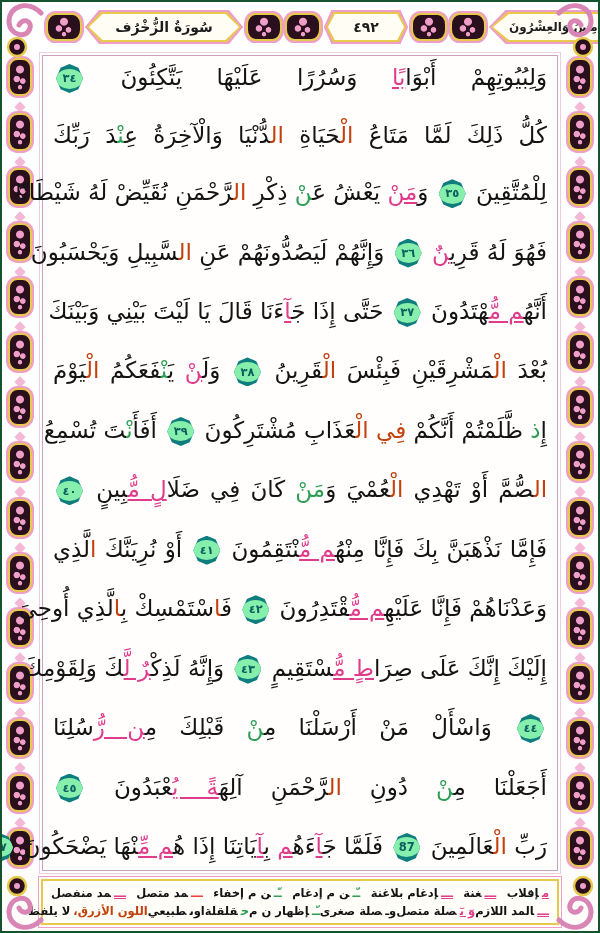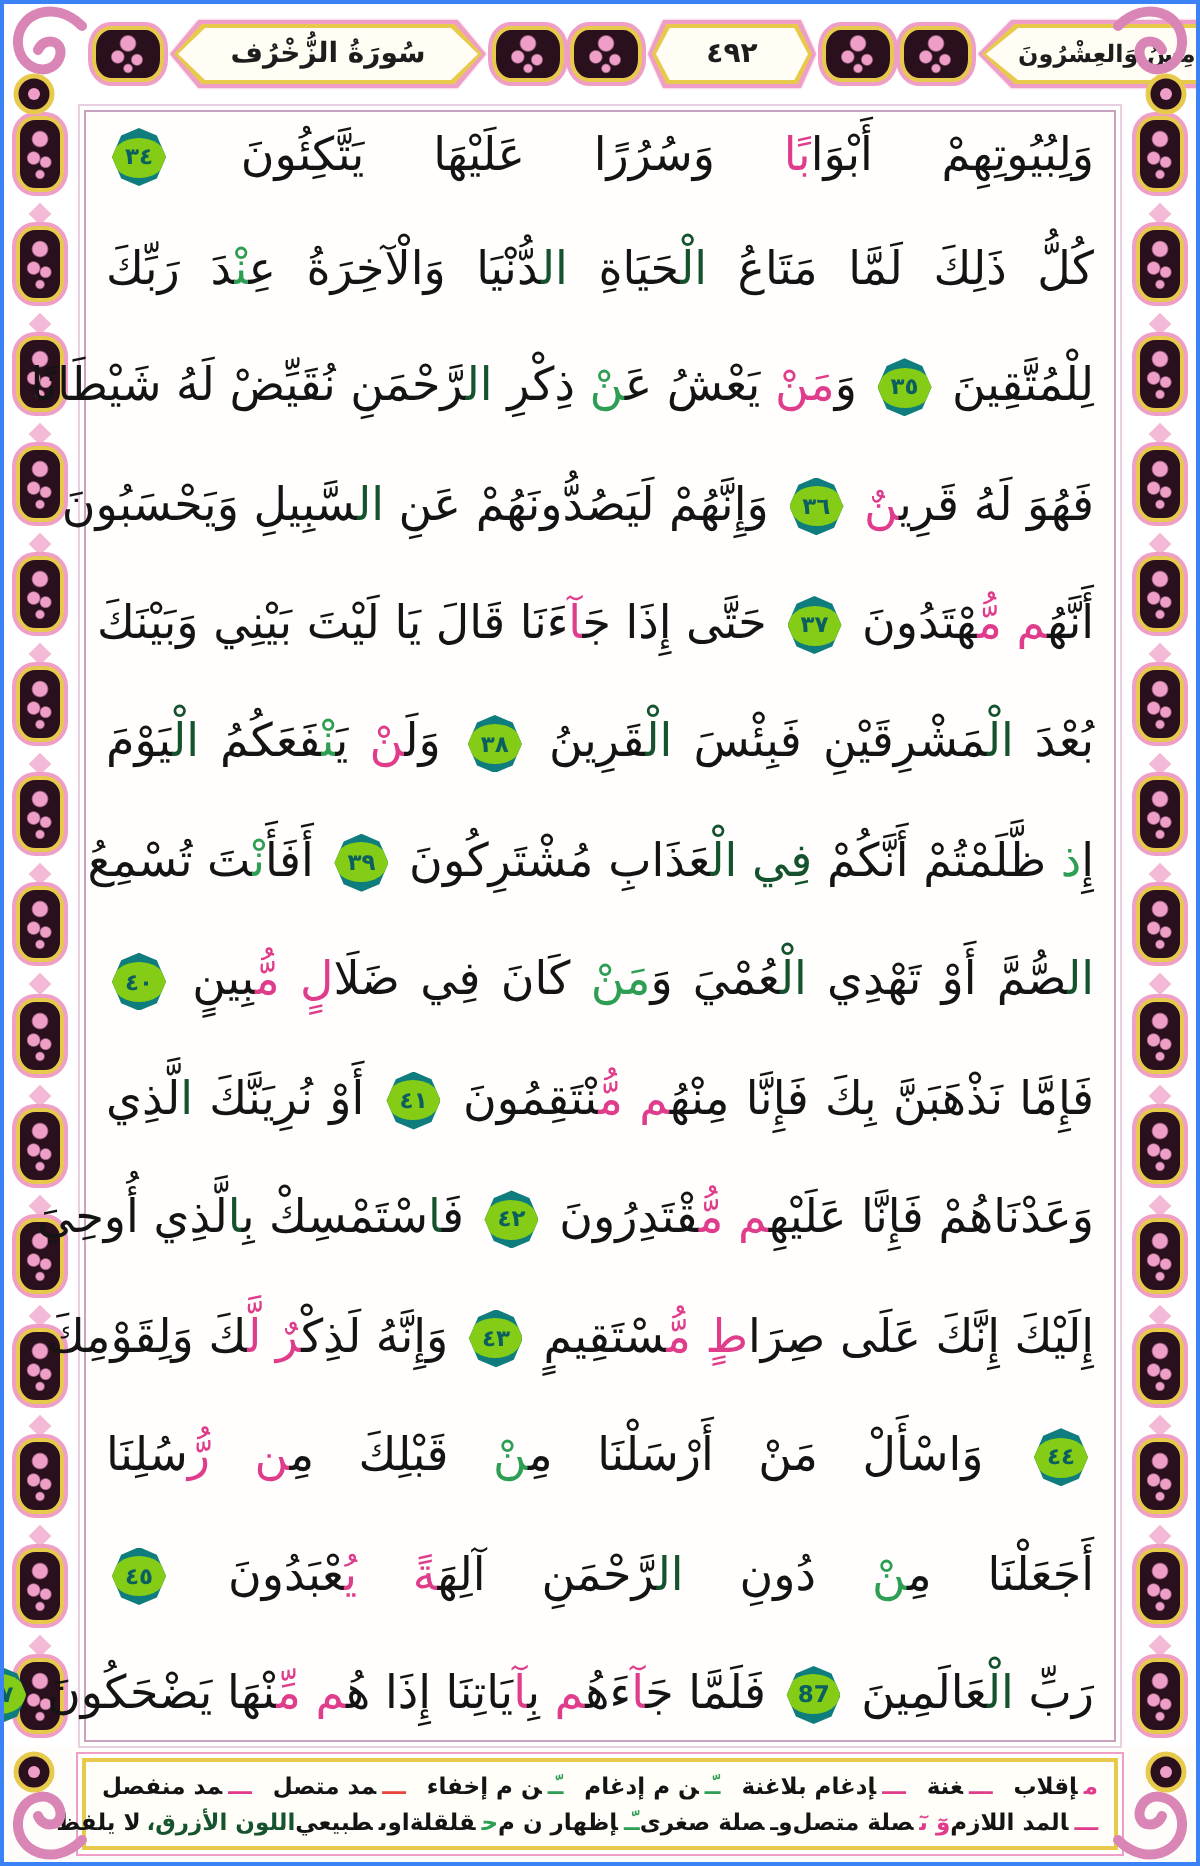--- a/index.html
+++ b/index.html
@@ -1,19 +1,19 @@
 <!DOCTYPE html>
 <html lang="ar"><head>
 <meta charset="utf-8">
 <style>
   html,body{margin:0;padding:0;background:#fff;}
   .page{
     position:relative; width:600px; height:933px; overflow:hidden;
     background:#fffdfa;
-    border:2px solid #3b82f6;
+    border:2px solid #14532d;
     box-sizing:border-box;
     font-family:"DejaVu Sans", sans-serif;
   }
   
   .header{
     position:absolute; top:0; left:0; right:0; height:50px;
     display:flex; align-items:center; justify-content:space-between;
     padding:2px 44px 2px 44px; box-sizing:border-box; background:#fff;
     gap:3px;
   }
@@ -73,33 +73,33 @@
     box-shadow:0 0 0 2px #fff, 0 0 0 3px #e9cfe2;
     box-sizing:border-box; padding:8px 10px;
   }
   .lines{display:flex; flex-direction:column; justify-content:space-between; height:100%;}
   .qline{
     direction:rtl; unicode-bidi:embed;
     text-align:justify; text-align-last:justify;
     font-size:23px; color:#141414; line-height:1.1;
     white-space:nowrap; letter-spacing:0;
   }
-  .c-k{color:#141414;} .c-p{color:#df3d8c;} .c-g{color:#2f9e55;}
-  .c-b{color:#14532d;} .c-r{color:#e8453c;}
+  .c-k{color:#141414;} .c-p{color:#df3d8c;text-decoration:underline;} .c-g{color:#2f9e55;}
+  .c-b{color:#c2410c;} .c-r{color:#e8453c;}
   
   .verse{
     display:inline-flex; align-items:center; justify-content:center;
     width:27px; height:29px; margin:0 3px; vertical-align:middle;
     background:#0f7d7d;
     clip-path:polygon(50% 0,83% 13%,100% 50%,83% 87%,50% 100%,17% 87%,0 50%,17% 13%);
   }
   .vnum{
     display:flex; align-items:center; justify-content:center;
     width:40px; height:20px; border-radius:50%;
-    background:#84cc16; color:#0b5f5f; font-size:11.5px; font-weight:bold;
+    background:#86efac; color:#0b5f5f; font-size:11.5px; font-weight:bold;
   }
   
   .footer{
     position:absolute; left:36px; right:36px; bottom:3px; height:52px;
     border:1px solid #ef9ec7; background:#fff; box-sizing:border-box; padding:2px;
   }
   .legend-inner{
     border:2px solid #e7c94c; height:100%; box-sizing:border-box;
     display:flex; flex-direction:column; justify-content:space-evenly;
     background:#fffef8; padding:1px 8px;

